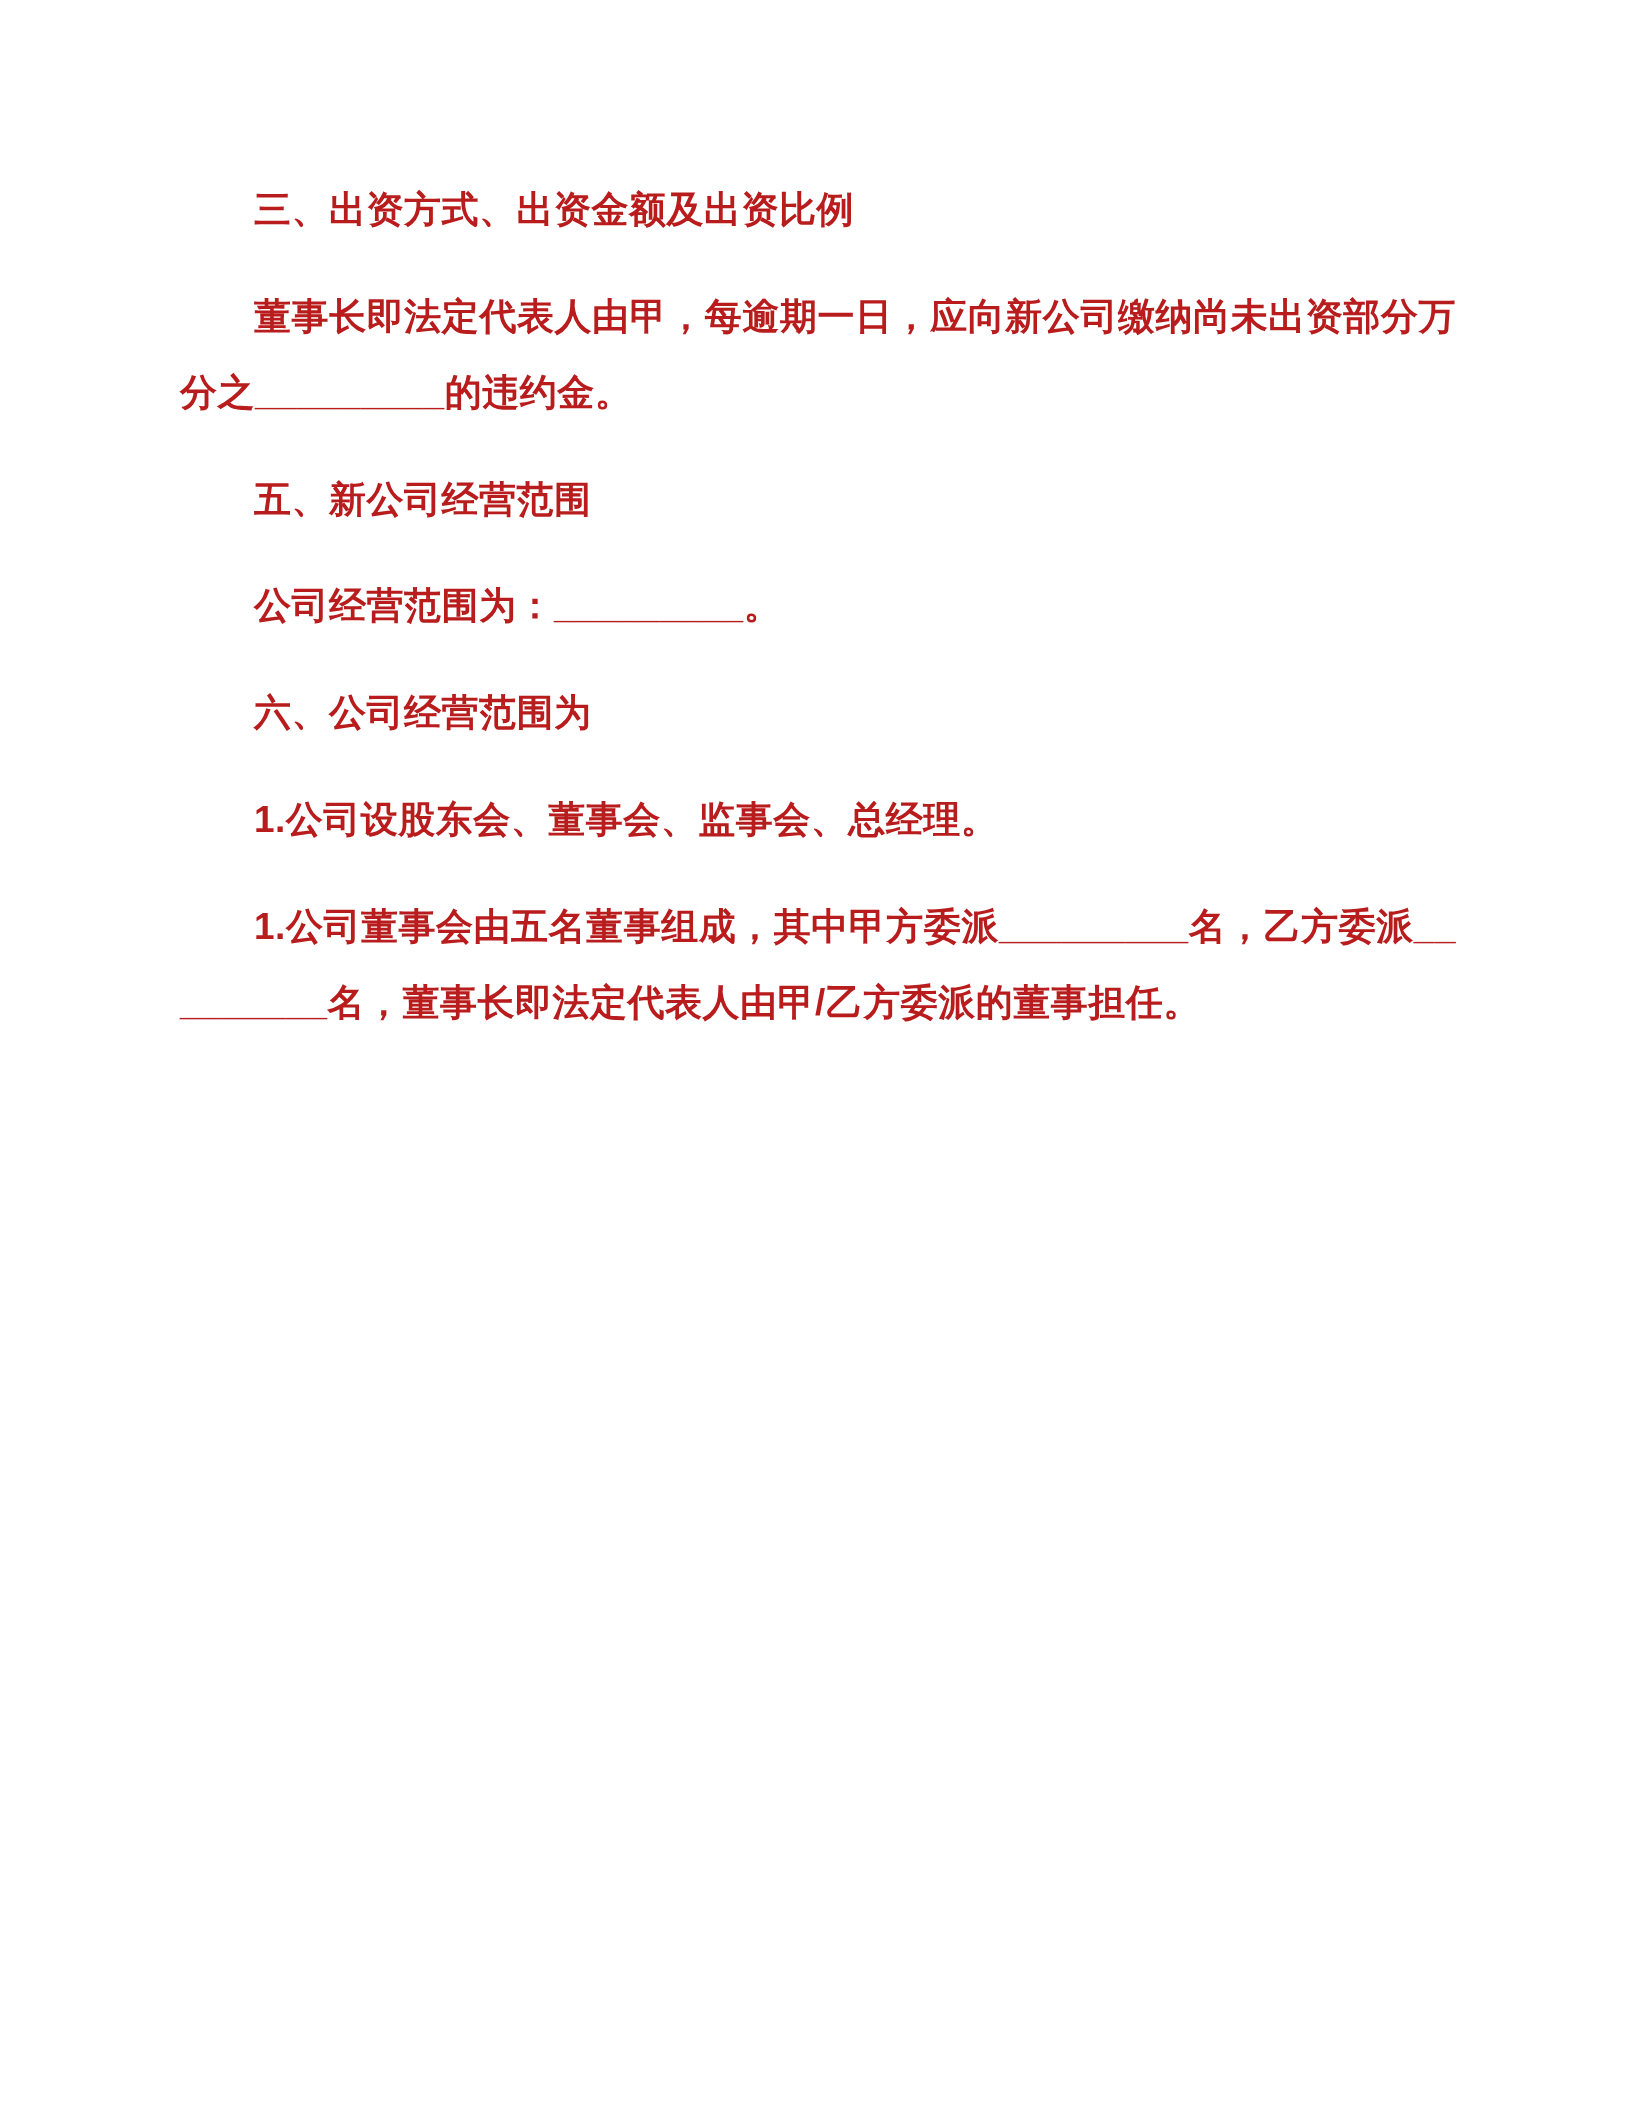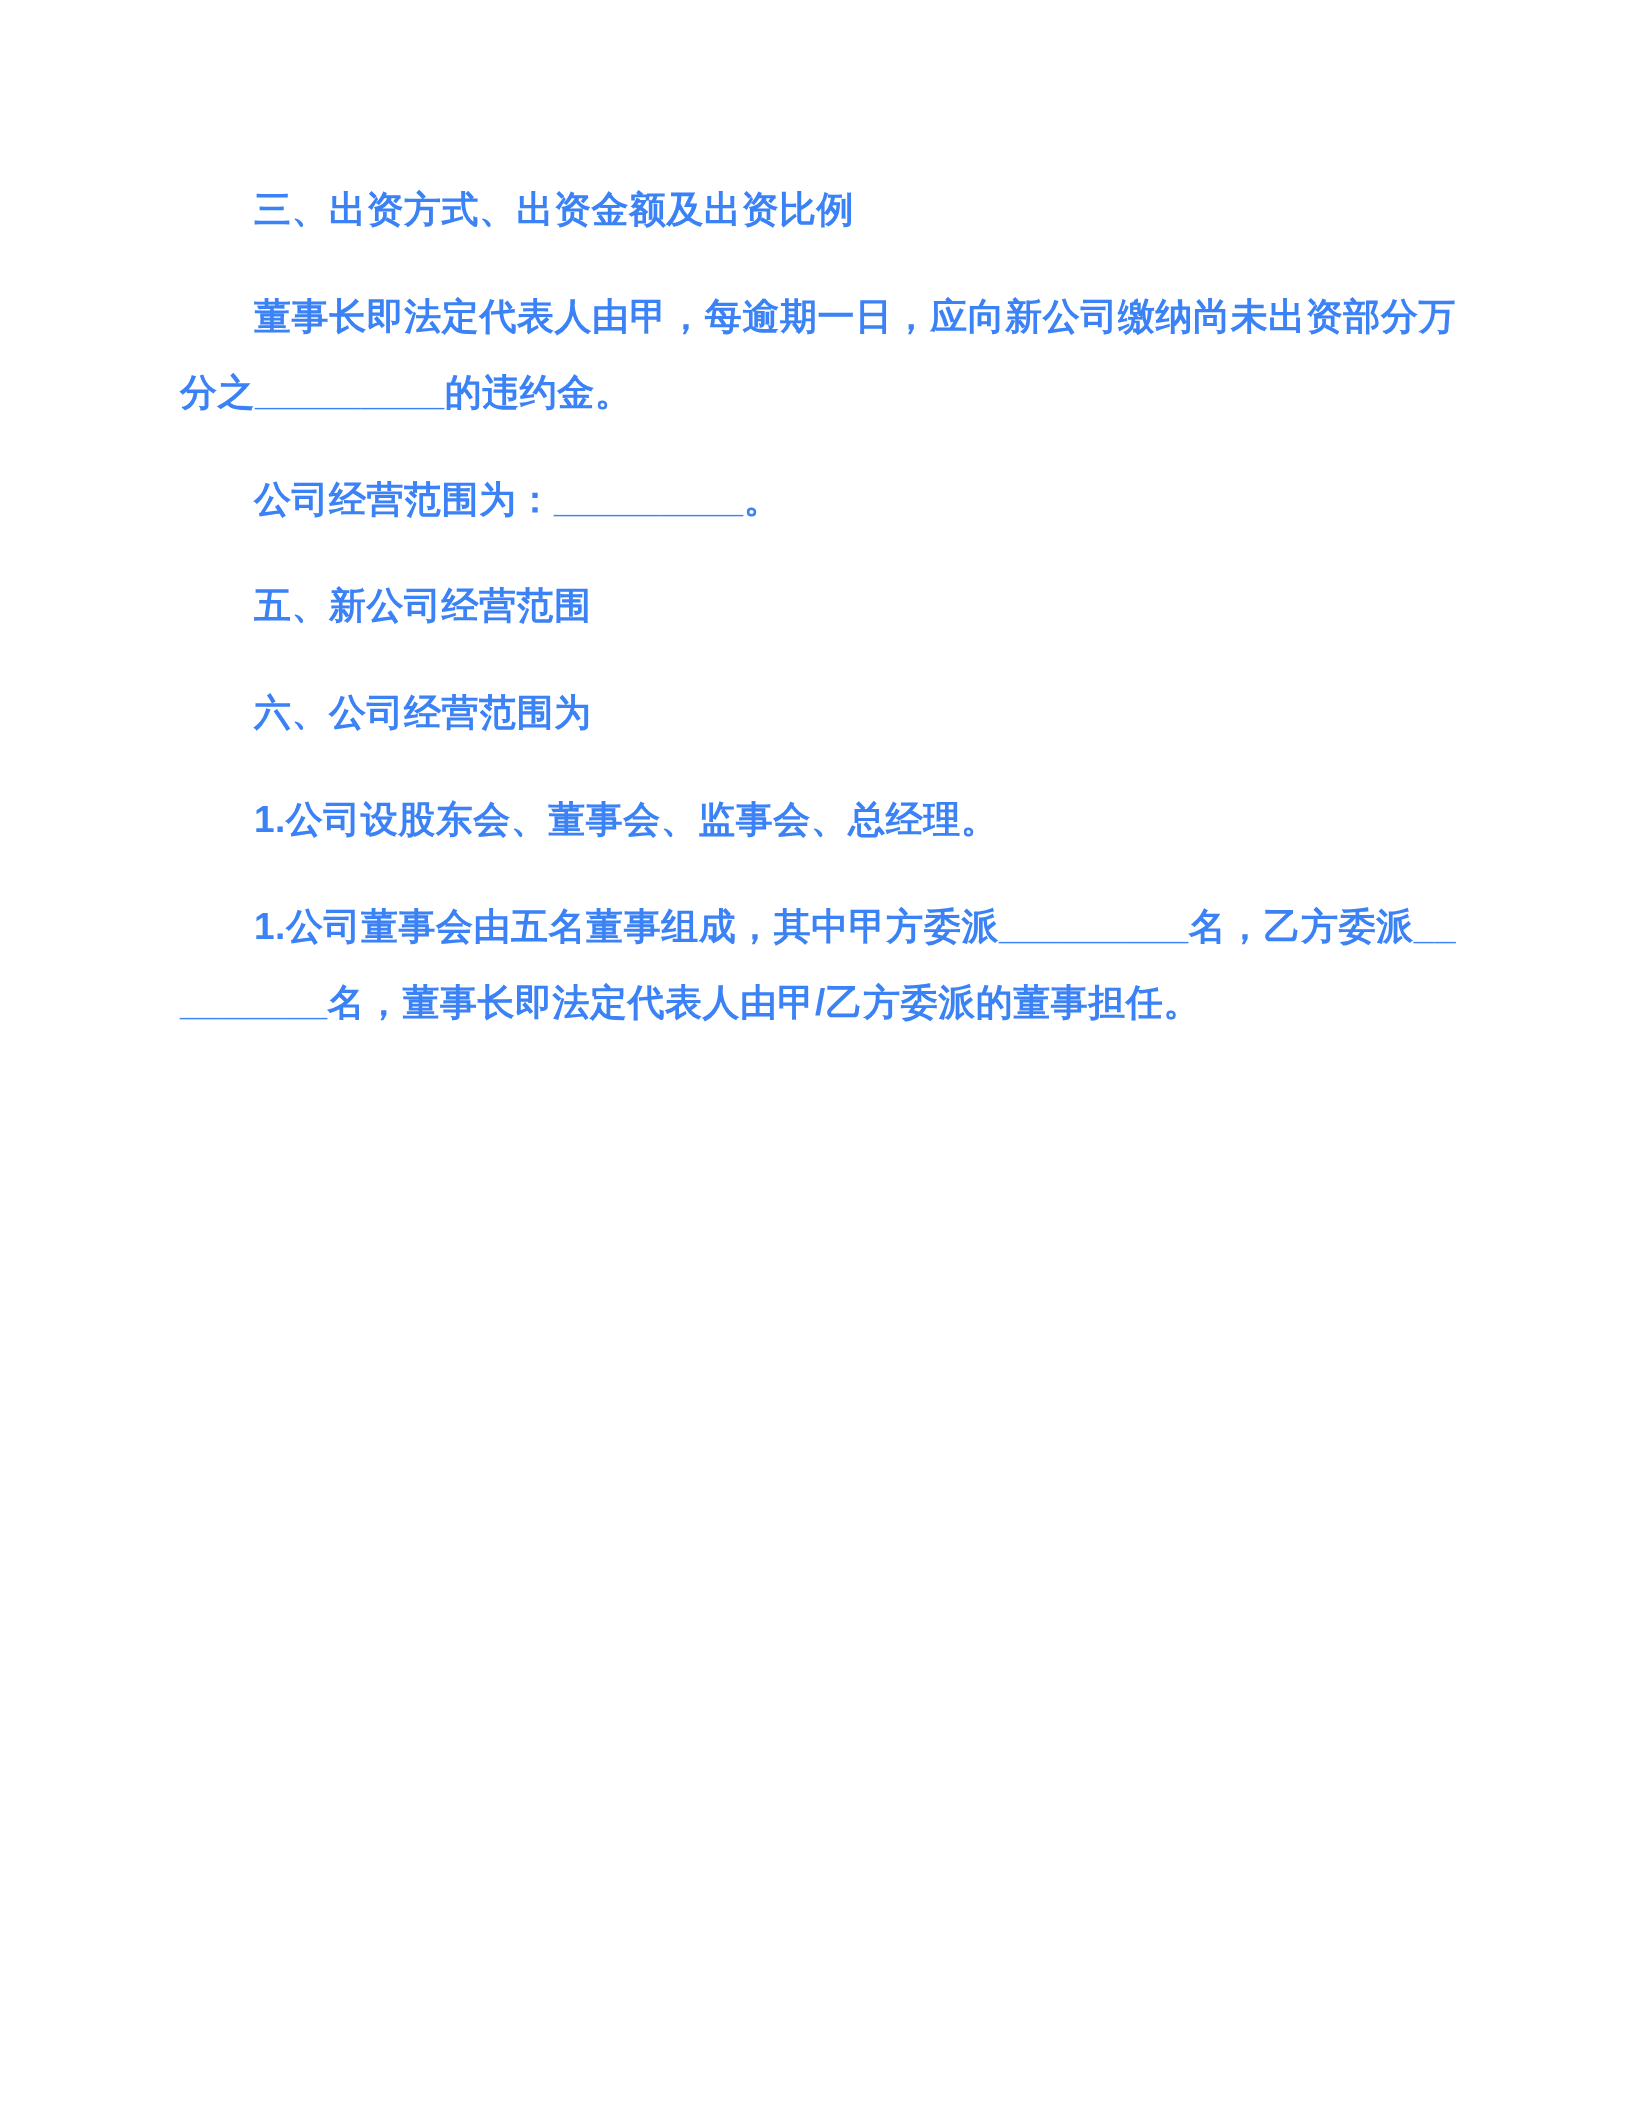--- a/index.html
+++ b/index.html
@@ -10,21 +10,21 @@
   .page {
     position: relative;
     width: 1632px;
     height: 2112px;
     background: #ffffff;
     overflow: hidden;
     box-sizing: border-box;
     padding: 172px 176px 0 180px;
     font-family: "Liberation Sans", "DejaVu Sans", sans-serif;
     font-weight: bold;
-    color: #3b82f6;
+    color: #b91c1c;
     font-size: 37px;
     line-height: 2.05;
   }
   .doc-block {
     margin: 0 0 31px 0;
     text-indent: 2em;
     text-align: justify;
     letter-spacing: 0.5px;
     word-break: break-all;
   }
@@ -36,22 +36,22 @@
 <body>
 
 <div class="page">
   <div class="doc-block heading">三、出资方式、出资金额及出资比例</div>
 
 
 
 
   <div class="doc-block">董事长即法定代表人由甲，每逾期一日，应向新公司缴纳尚未出资部分万分之_________的违约金。</div>
 
+  <div class="doc-block heading">五、新公司经营范围</div>
+
   <div class="doc-block">公司经营范围为：_________。</div>
-
-  <div class="doc-block heading">五、新公司经营范围</div>
 
   <div class="doc-block heading">六、公司经营范围为</div>
 
   <div class="doc-block">1.公司设股东会、董事会、监事会、总经理。</div>
 
   <div class="doc-block">1.公司董事会由五名董事组成，其中甲方委派_________名，乙方委派_________名，董事长即法定代表人由甲/乙方委派的董事担任。</div>
 </div>
 
 </body></html>

